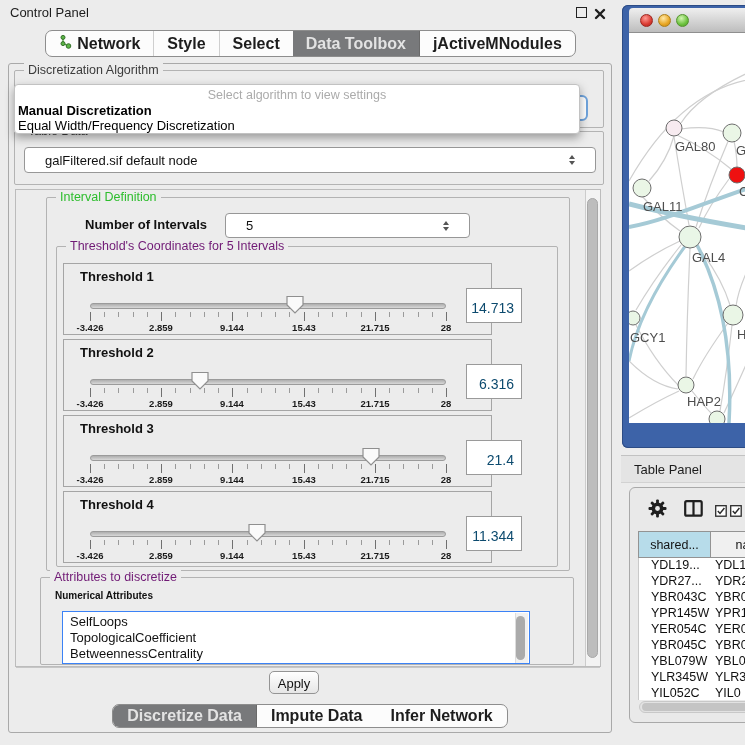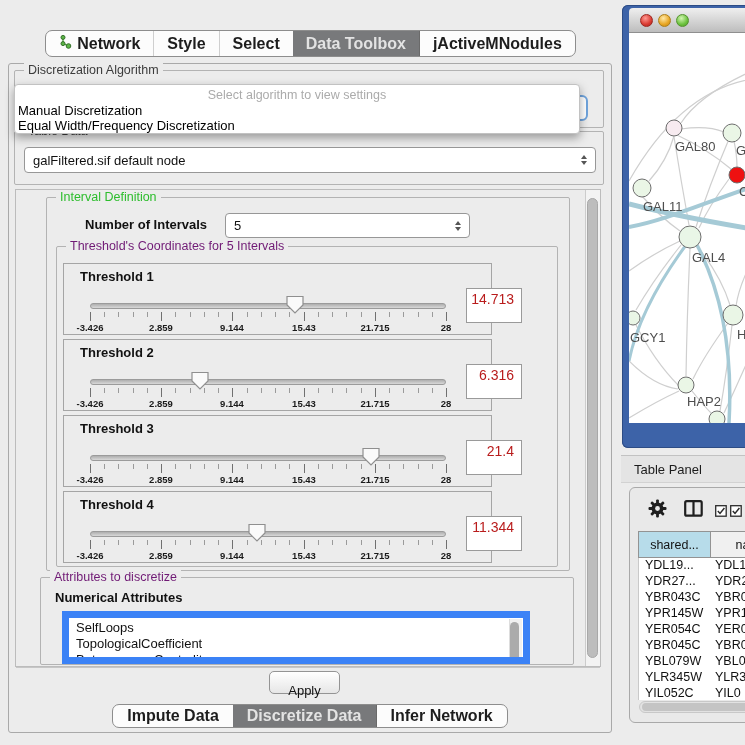--- a/index.html
+++ b/index.html
@@ -25,57 +25,57 @@
   
   .main-panel { left:8px; top:63px; width:604px; height:670px; border:1px solid #a9a9a9; border-radius:3px; background:#ececec; }
 
   .fieldset { position:absolute; border:1px solid #b3b3b3; border-radius:2px; }
   .legend { position:absolute; top:-8px; left:9px; background:#ececec; padding:0 4px; font-size:12.5px; }
   .lg-dark { color:#3c3c3c; }
   .lg-green { color:#2cbd2c; }
   .lg-blue { color:#701a75; }
 
   
-  .combo { position:absolute; background:#fff; border:1px solid #979797; border-radius:4px; display:flex; align-items:center; font-size:13px; color:#111; padding:0 8px; }
+  .combo { position:absolute; background:#fff; border:1px solid #979797; border-radius:4px; display:flex; align-items:center; font-size:13px; color:#111; padding:0 20px; }
   .combo .spin { margin-left:auto; display:flex; flex-direction:column; gap:2px; align-items:center; }
   .arr-up { width:0; height:0; border-left:3.5px solid transparent; border-right:3.5px solid transparent; border-bottom:4.5px solid #555; }
   .arr-dn { width:0; height:0; border-left:3.5px solid transparent; border-right:3.5px solid transparent; border-top:4.5px solid #555; }
 
   
   .popup { left:14px; top:84px; width:566px; height:50px; background:#fff; border:1px solid #c2c2c2; border-radius:4px; box-shadow:0 4px 10px rgba(0,0,0,0.35); z-index:50; }
   .popup .prompt { position:absolute; left:0; top:3px; width:100%; text-align:center; color:#ababab; font-size:12.5px; }
-  .popup .opt1 { position:absolute; left:3px; top:18px; font-size:13px; font-weight:normal; color:#000; }
+  .popup .opt1 { position:absolute; left:3px; top:18px; font-size:13px; font-weight:bold; color:#000; }
   .popup .opt2 { position:absolute; left:3px; top:33px; font-size:13px; color:#000; }
   .focus-ring { left:562px; top:95px; width:26px; height:26px; border:2.5px solid #6fa3dc; border-radius:6px; background:#fff; z-index:40; }
 
   
   .scrollpane { left:15px; top:189px; width:586px; height:478px; border:1px solid #bcbcbc; background:#ececec; }
   .vscroll { left:585px; top:190px; width:15px; height:476px; background:#f3f3f3; border-left:1px solid #cccccc; }
   .vthumb { left:587px; top:198px; width:11px; height:460px; border-radius:6px; background:#bdbdbd; border:1px solid #a8a8a8; }
 
   
   .th-panel { position:absolute; left:63px; width:429px; height:72px; border:1px solid #a5a5a5; background:#ececec; }
   .th-label { position:absolute; left:16px; top:5px; font-size:13px; font-weight:bold; color:#111; }
   .th-track { position:absolute; left:26px; top:39px; width:356px; height:6px; border:1px solid #9b9b9b; border-radius:3px; background:linear-gradient(#aeaeae,#d8d8d8); }
   .th-thumb { position:absolute; top:31px; width:20px; height:20px; z-index:5; }
   .ticks-minor { position:absolute; left:26px; top:48px; width:357px; height:5px;
      background-image:repeating-linear-gradient(to right,#9a9a9a 0,#9a9a9a 1px,transparent 1px,transparent 14.24px); }
   .ticks-major { position:absolute; left:26px; top:48px; width:358px; height:9px;
      background-image:repeating-linear-gradient(to right,#707070 0,#707070 1px,transparent 1px,transparent 71.2px); }
   .tlab { position:absolute; top:58px; transform:translateX(-50%); font-size:9.5px; font-weight:bold; color:#1a1a1a;text-align:right; }
   .tl0{left:26px}.tl1{left:97px}.tl2{left:168px}.tl3{left:240px}.tl4{left:311px}.tl5{left:382px}
-  .th-value { position:absolute; left:402px; top:24px; width:56px; height:35px; background:#fff; border:1px solid #9a9a9a; font-size:14px; color:#b91c1c; text-align:right; padding:2px 7px 0 0; }
-
-  
-  .attr-list { left:62px; top:611px; width:468px; height:53px; background:#fff; border:7px solid #3b82f6; overflow:hidden; }
+  .th-value { position:absolute; left:402px; top:24px; width:56px; height:35px; background:#fff; border:1px solid #9a9a9a; font-size:14px; color:#0c4a6e; text-align:right; padding:11px 7px 0 0; }
+
+  
+  .attr-list { left:62px; top:611px; width:468px; height:53px; background:#fff; border:1px solid #3b82f6; overflow:hidden; }
   .attr-item { position:relative; padding:2px 0 0 7px; font-size:13px; color:#111; height:16px; }
   .attr-vscroll { position:absolute; right:1px; top:1px; width:13px; height:50px; background:#f1f1f1; border-left:1px solid #ddd; }
   .attr-vthumb { position:absolute; right:3px; top:3px; width:9px; height:44px; border-radius:5px; background:#ababab; }
 
-  .apply-btn { left:269px; top:671px; width:71px; height:23px; background:linear-gradient(#ffffff,#e6e6e6); border:1px solid #949494; border-radius:5px; font-size:13px; color:#111; text-align:center; padding-top:11px; }
+  .apply-btn { left:269px; top:671px; width:50px; height:23px; background:linear-gradient(#ffffff,#e6e6e6); border:1px solid #949494; border-radius:5px; font-size:13px; color:#111; text-align:center; padding-top:4px; }
 
   .sep-line { left:16px; top:667px; width:584px; height:0; border-top:1px solid #c6c6c6; }
 
   .bottom-tabbar { left:8px; top:704px; width:604px; display:flex; justify-content:center; }
 
   
   .net-window { left:622px; top:5px; width:130px; height:443px; background:#3d63a8; border-radius:6px 0 0 6px; box-shadow:inset 0 0 0 1px #2d4c85; }
   .net-titlebar { position:absolute; left:7px; top:3px; width:123px; height:25px; background:linear-gradient(#efefef,#bdbdbd); border-bottom:1px solid #8f8f8f; border-radius:4px 0 0 0; }
   .light { position:absolute; top:6px; width:13px; height:13px; border-radius:50%; }
   .light.red { left:11px; background:radial-gradient(circle at 40% 30%, #ff9a93, #d93b32 60%, #a82620); border:1px solid #9d2720; }
@@ -89,32 +89,41 @@
   .tp-body { left:629px; top:487px; width:126px; height:236px; background:#e9e9e9; border:1px solid #a9a9a9; border-radius:6px 0 0 6px; overflow:hidden; }
   .tp-toolbar-icon { position:absolute; top:11px; }
   .grid { position:absolute; left:8px; top:43px; width:140px; }
   .hrow { display:flex; }
   .hcell { height:27px; border:1px solid #939393; font-size:12.5px; color:#141414; display:flex; align-items:center; justify-content:center; }
   .hc0 { width:73px; background:#b7dcea; }
   .hc1 { width:64px; background:#f0f0f0; border-left:none; }
   .rows-wrap { width:140px; height:142px; overflow:hidden; background:#fff; border-left:1px solid #c9c9c9; border-right:1px solid #c9c9c9; }
   .trow { display:flex; height:16px; background:#fff; }
   .tcell { font-size:12.5px; color:#101010; white-space:nowrap; overflow:hidden; }
-  .tcell.c0 { width:73px; padding-left:6px; }
+  .tcell.c0 { width:73px; padding-left:12px; }
   .tcell.c1 { width:64px; padding-left:3px; }
   .hscroll { position:absolute; left:9px; top:213px; width:130px; height:12px; background:#e2e2e2; border:1px solid #c8c8c8; border-radius:6px; }
   .hthumb { position:absolute; left:2px; top:1px; width:124px; height:8px; background:#c4c4c4; border-radius:4px; }
 
   svg text { font-family:"Liberation Sans","DejaVu Sans",sans-serif; }
 </style>
 </head>
 <body>
 
 <div id="root">
 
+  <div class="abs cp-titlebar">
+    <div class="abs cp-title">Control Panel</div>
+    <div class="abs float-btn"></div>
+    <div class="abs close-x">
+      <svg width="12" height="12">
+          <path d="M2 2 L10 10 M10 2 L2 10" stroke="#1e1e1e" stroke-width="2.4" stroke-linecap="round"></path>
+        </svg>
+    </div>
+  </div>
 
   <div class="abs tabbar">
     <div class="tabgroup">
       <div class="tab before-sel" style="border-right:1px solid #cfcfcf;">
         <span>
           <svg width="13" height="15" viewBox="0 0 13 15">
             <path d="M4 5 L4 9 M5.5 10 L9 12" stroke="#4c9a3c" stroke-width="1.2" fill="none"></path>
             <circle cx="4" cy="3.4" r="2" fill="#5cb546" stroke="#34702a"></circle>
             <circle cx="4" cy="9.6" r="2" fill="#5cb546" stroke="#34702a"></circle>
             <circle cx="9.5" cy="12" r="2.3" fill="#5cb546" stroke="#34702a"></circle>
@@ -253,40 +262,40 @@
     <span class="tlab tl2">9.144</span>
     <span class="tlab tl3">15.43</span>
     <span class="tlab tl4">21.715</span>
     <span class="tlab tl5">28</span>
     <div class="th-value">11.344</div>
   </div>
 
   <div class="fieldset" style="left:40px; top:577px; width:534px; height:88px;">
     <span class="legend lg-blue">Attributes to discretize</span>
   </div>
-  <div class="abs" style="left:55px; top:590px; font-size:13px; font-weight:bold; color:#111;">Numerical Attributes</div>
+  <div class="abs" style="left:55px; top:590px; font-size:10px; font-weight:bold; color:#111;">Numerical Attributes</div>
   <div class="abs attr-list">
     <div class="attr-item">SelfLoops</div>
     <div class="attr-item">TopologicalCoefficient</div>
     <div class="attr-item">BetweennessCentrality</div>
     <div class="attr-vscroll">
         <div class="attr-vthumb"></div>
       </div>
   </div>
 
   <div class="abs sep-line"></div>
   <div class="abs apply-btn">Apply</div>
 
   <div class="abs bottom-tabbar">
     <div class="tabgroup" style="height:24px;">
+      <div class="tab sel" style="padding:0 14px;">
+          <span>Discretize Data</span>
+        </div>
       <div class="tab before-sel" style="padding:0 14px;">
           <span>Impute Data</span>
-        </div>
-      <div class="tab sel" style="padding:0 14px;">
-          <span>Discretize Data</span>
         </div>
       <div class="tab" style="padding:0 14px;">
           <span>Infer Network</span>
         </div>
     </div>
   </div>
 
   <div class="abs net-window">
     <div class="net-titlebar">
       <div class="light red"></div>

